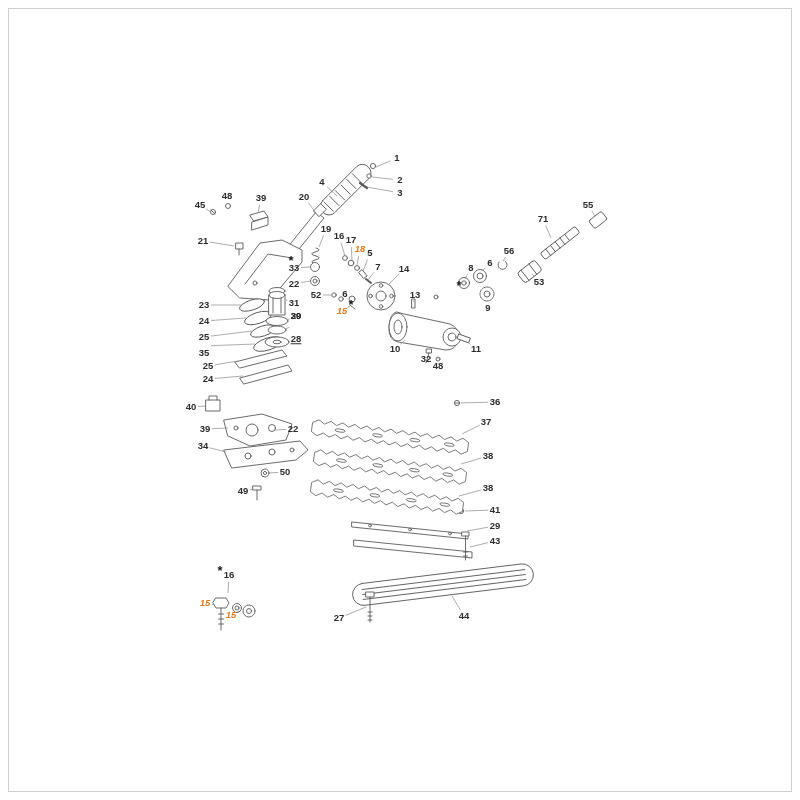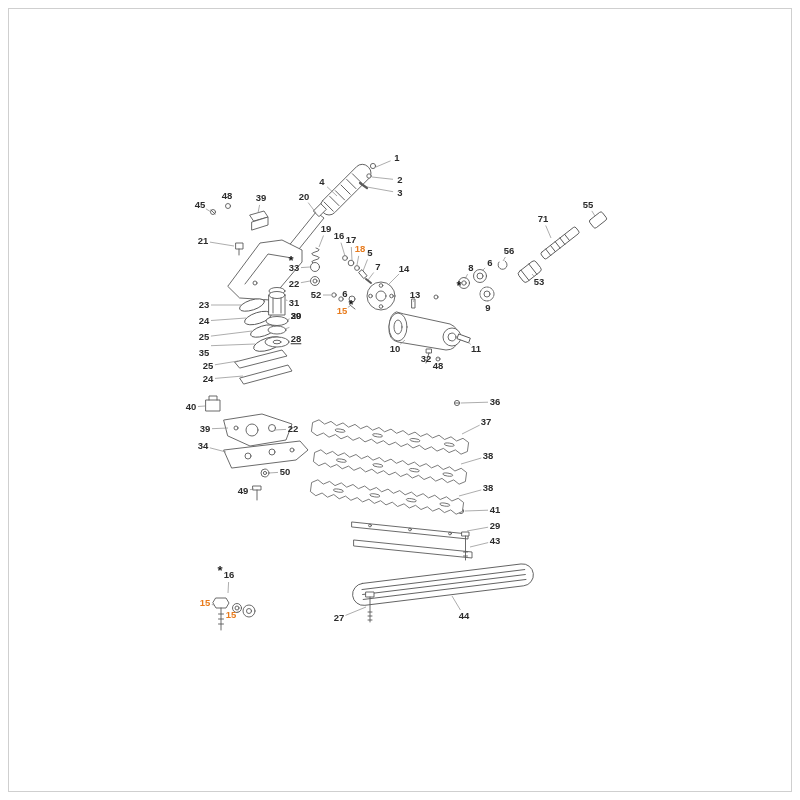--- a/index.html
+++ b/index.html
@@ -2,21 +2,21 @@
 <html style="--hl: #e87c1e;"><head>
 <meta charset="utf-8">
 <style>
   html,body{margin:0;padding:0;width:800px;height:800px;background:#fff;overflow:hidden;
     font-family:"Liberation Sans", sans-serif;}
   #stage{position:relative;width:800px;height:800px;background:#fff;}
   .frame{position:absolute;inset:8px;border:1px solid #cfcfcf;pointer-events:none;}
   #art-svg{position:absolute;left:0;top:0;}
   .lbl{position:absolute;transform:translate(-50%,-50%);font-size:9.5px;font-weight:600;
     color:#2c2c2c;white-space:nowrap;line-height:1;}
-  .lbl.hl{color:var(--hl,#e87c1e);}
+  .lbl.hl{color:var(--hl,#e87c1e);font-style:italic;}
   .lbl.star{font-size:13px;font-weight:700;color:#1a1a1a;}
   #leaders line{stroke:#8a8a8a;stroke-width:0.7;}
 </style>
 </head>
 <body>
 
 <div id="stage">
   <div class="frame"></div>
 
   <svg id="art-svg" width="800" height="800" viewBox="0 0 800 800">

